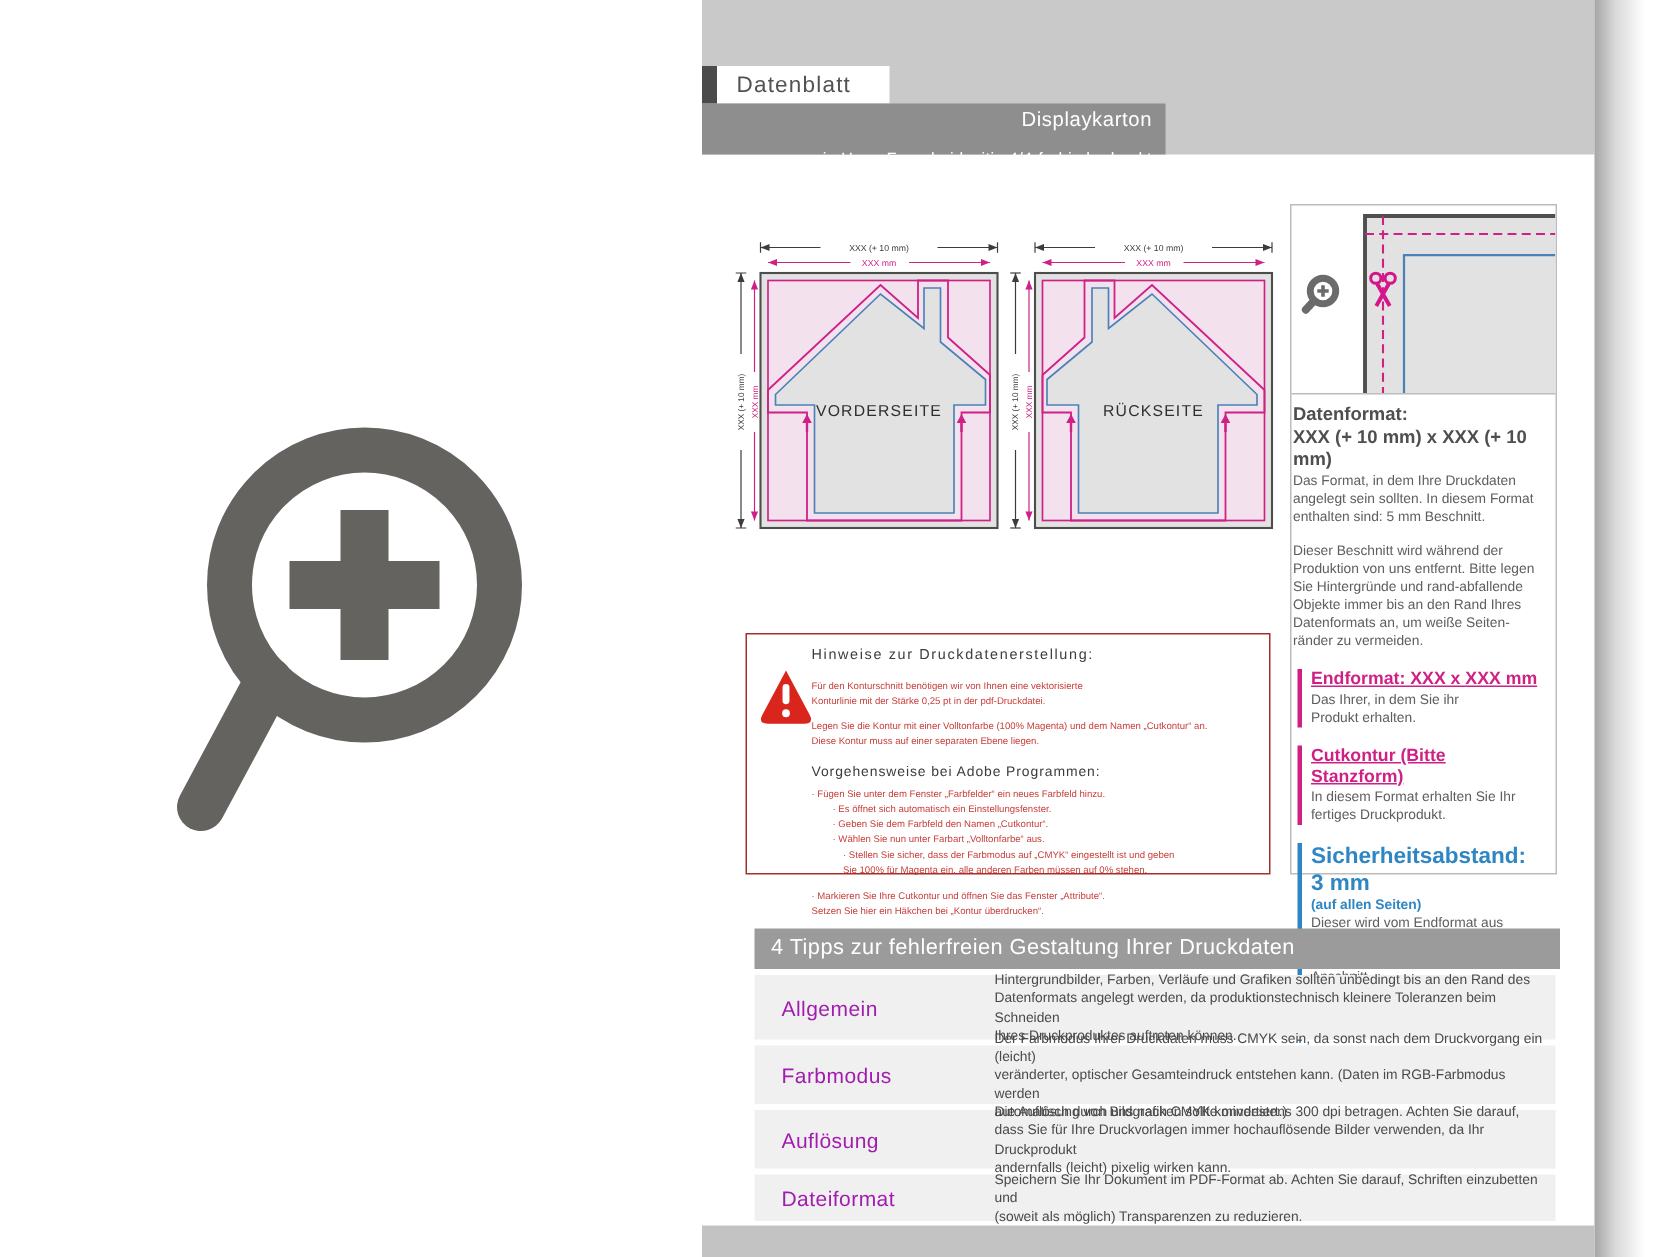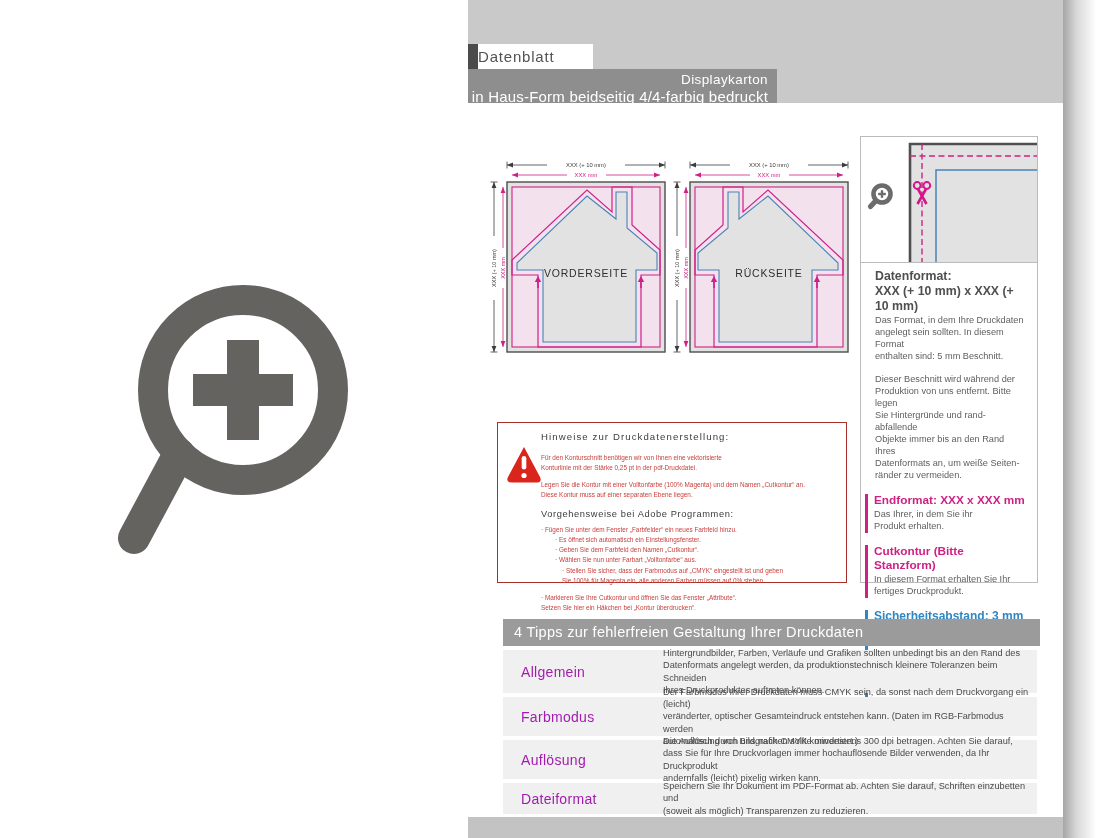--- a/index.html
+++ b/index.html
@@ -7,47 +7,47 @@
   body { font-family:"Liberation Sans", sans-serif; }
   #app { position:relative; width:1117px; height:838px; background:#ffffff; overflow:hidden; }
 
   
   .big-mag { position:absolute; left:108px; top:278px; }
 
   
   .top-band { position:absolute; left:468px; top:0; width:595px; height:103px; background:#c9c9c9; }
   .dark-square { position:absolute; left:468px; top:44px; width:10px; height:25px; background:#4b4b4b; }
   .datenblatt-box { position:absolute; left:478px; top:44px; width:115px; height:25px; background:#ffffff;
-    font-size:15px; line-height:25px; color:#525252; letter-spacing:0.8px; }
+    font-size:15px; line-height:25px; padding-left:13px; color:#525252; letter-spacing:0.8px; }
   .header-bar { position:absolute; left:468px; top:69px; width:309px; height:34px; background:#8e8e8e;
     color:#ffffff; text-align:right; padding:3px 9px 0 0; }
   .header-bar .product { font-size:13.5px; letter-spacing:0.4px; }
-  .header-bar .subtitle { font-size:15px; margin-top:1px; letter-spacing:0.2px; }
+  .header-bar .subtitle { font-size:11px; margin-top:13px; letter-spacing:0.2px; }
 
   
   .page-shadow { position:absolute; left:1063px; top:0; width:35px; height:838px;
     background:linear-gradient(to right,#a6a6a6 0%, #d9d9d9 40%, #ffffff 95%); }
 
   
   .diagram { position:absolute; }
   .diagram.front { left:487px; top:156px; }
   .diagram.back  { left:670px; top:156px; }
 
   
   .info-box { position:absolute; left:860px; top:136px; width:178px; height:447px; background:#fff;
     border:1px solid #bcbcbc; }
   .detail-area { width:100%; height:126px; border-bottom:1px solid #bcbcbc; overflow:hidden; }
   .info-texts { padding:6px 6px 0 0; }
-  .sec-plain { margin-left:14px; margin-right:6px; }
+  .sec-plain { margin-left:1px; margin-right:6px; }
   .sec { margin-left:4px; margin-right:6px; border-left:3px solid; padding-left:6px; margin-top:12px; }
   .sec.magenta { border-color:#cf2185; }
   .sec.blue { border-color:#2f86c2; }
   .h-dark { font-size:12.3px; font-weight:bold; color:#4f4f4f; line-height:1.2; }
-  .h-magenta { font-size:11.8px; font-weight:bold; color:#cf2185; line-height:1.15; }
-  .h-blue { font-size:12px; font-weight:bold; color:#2f86c2; line-height:1.15; }
+  .h-magenta { font-size:11.8px; font-weight:bold; color:#cf2185; line-height:1.15;text-decoration:underline; }
+  .h-blue { font-size:15px; font-weight:bold; color:#2f86c2; line-height:1.15; }
   .h-blue-sub { font-size:9.2px; font-weight:bold; color:#2f86c2; margin-top:1px; }
   .body-txt { font-size:9.2px; color:#5e5e5e; line-height:1.3; margin-top:2px; white-space:pre-line; }
   .body-gap { margin-top:11px; }
 
   
   .hint-box { position:absolute; left:497px; top:422px; width:350px; height:161px; background:#fff;
     border:1.5px solid #a6302c;padding-left:48px; }
   .hint-title { position:absolute; left:43px; top:8px; font-size:9.6px; color:#3c3c3c;
     letter-spacing:1.1px; font-weight:500; }
   .hint-triangle { position:absolute; left:8px; top:22px; }

